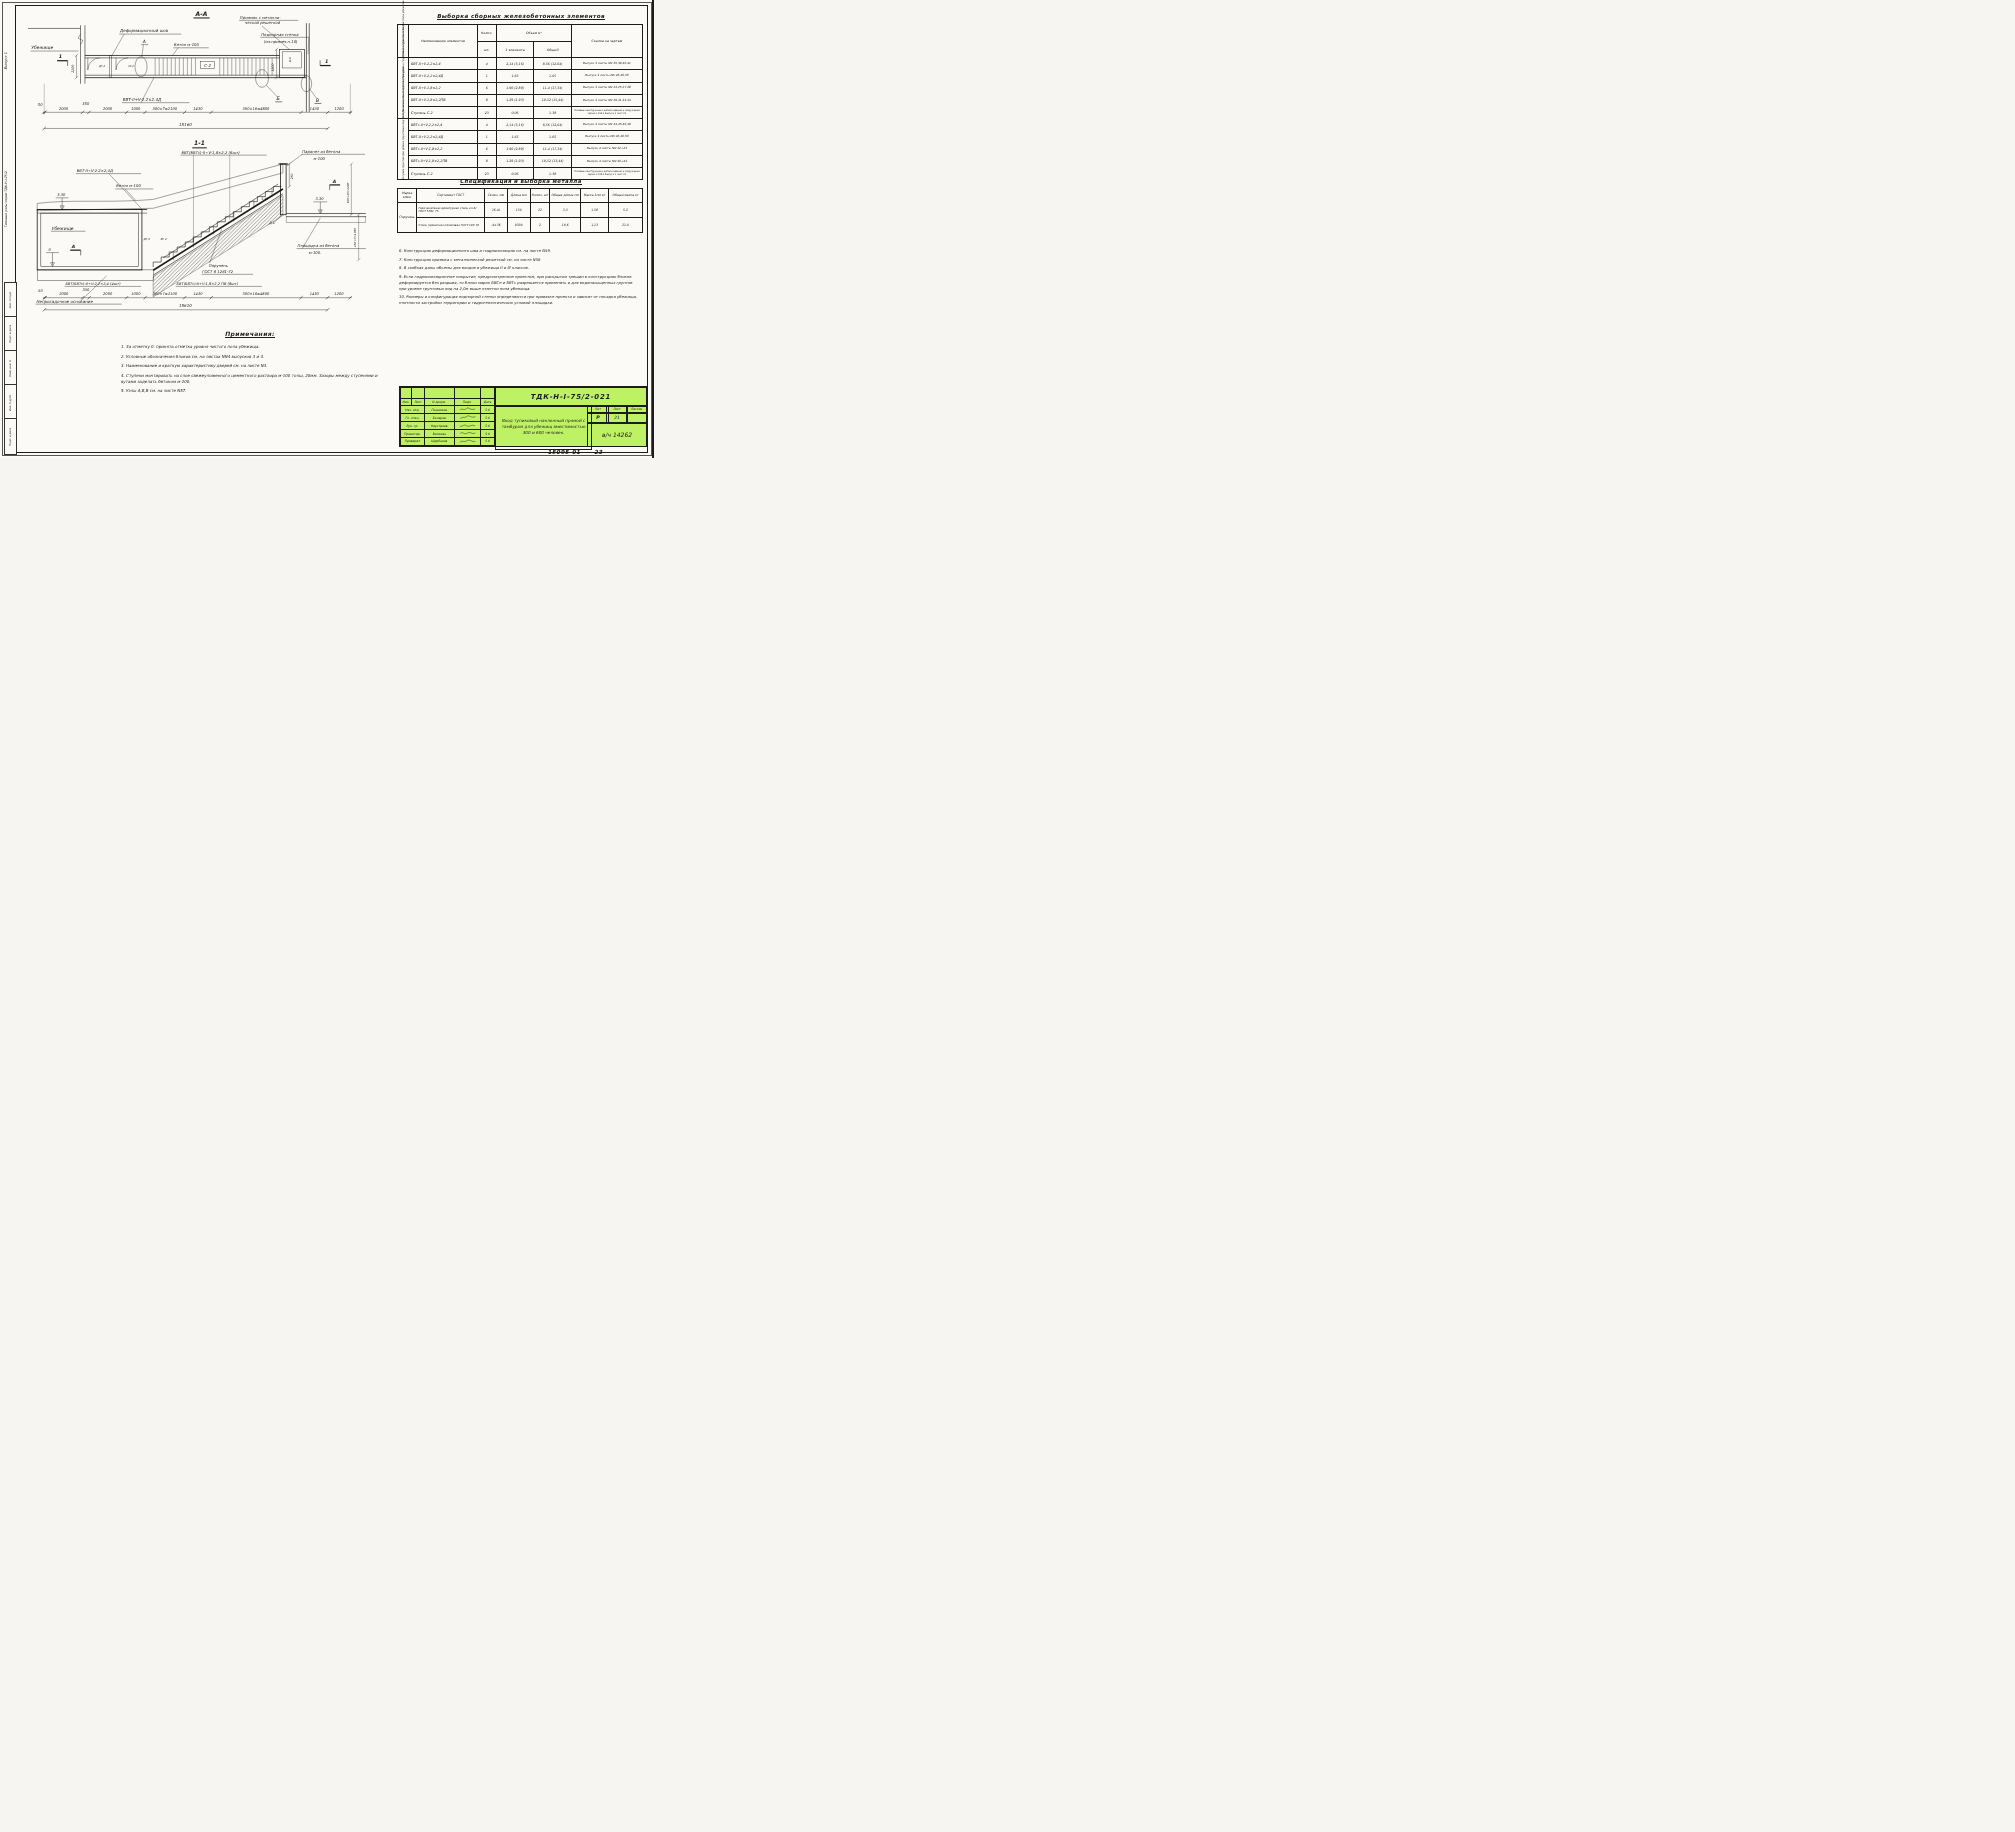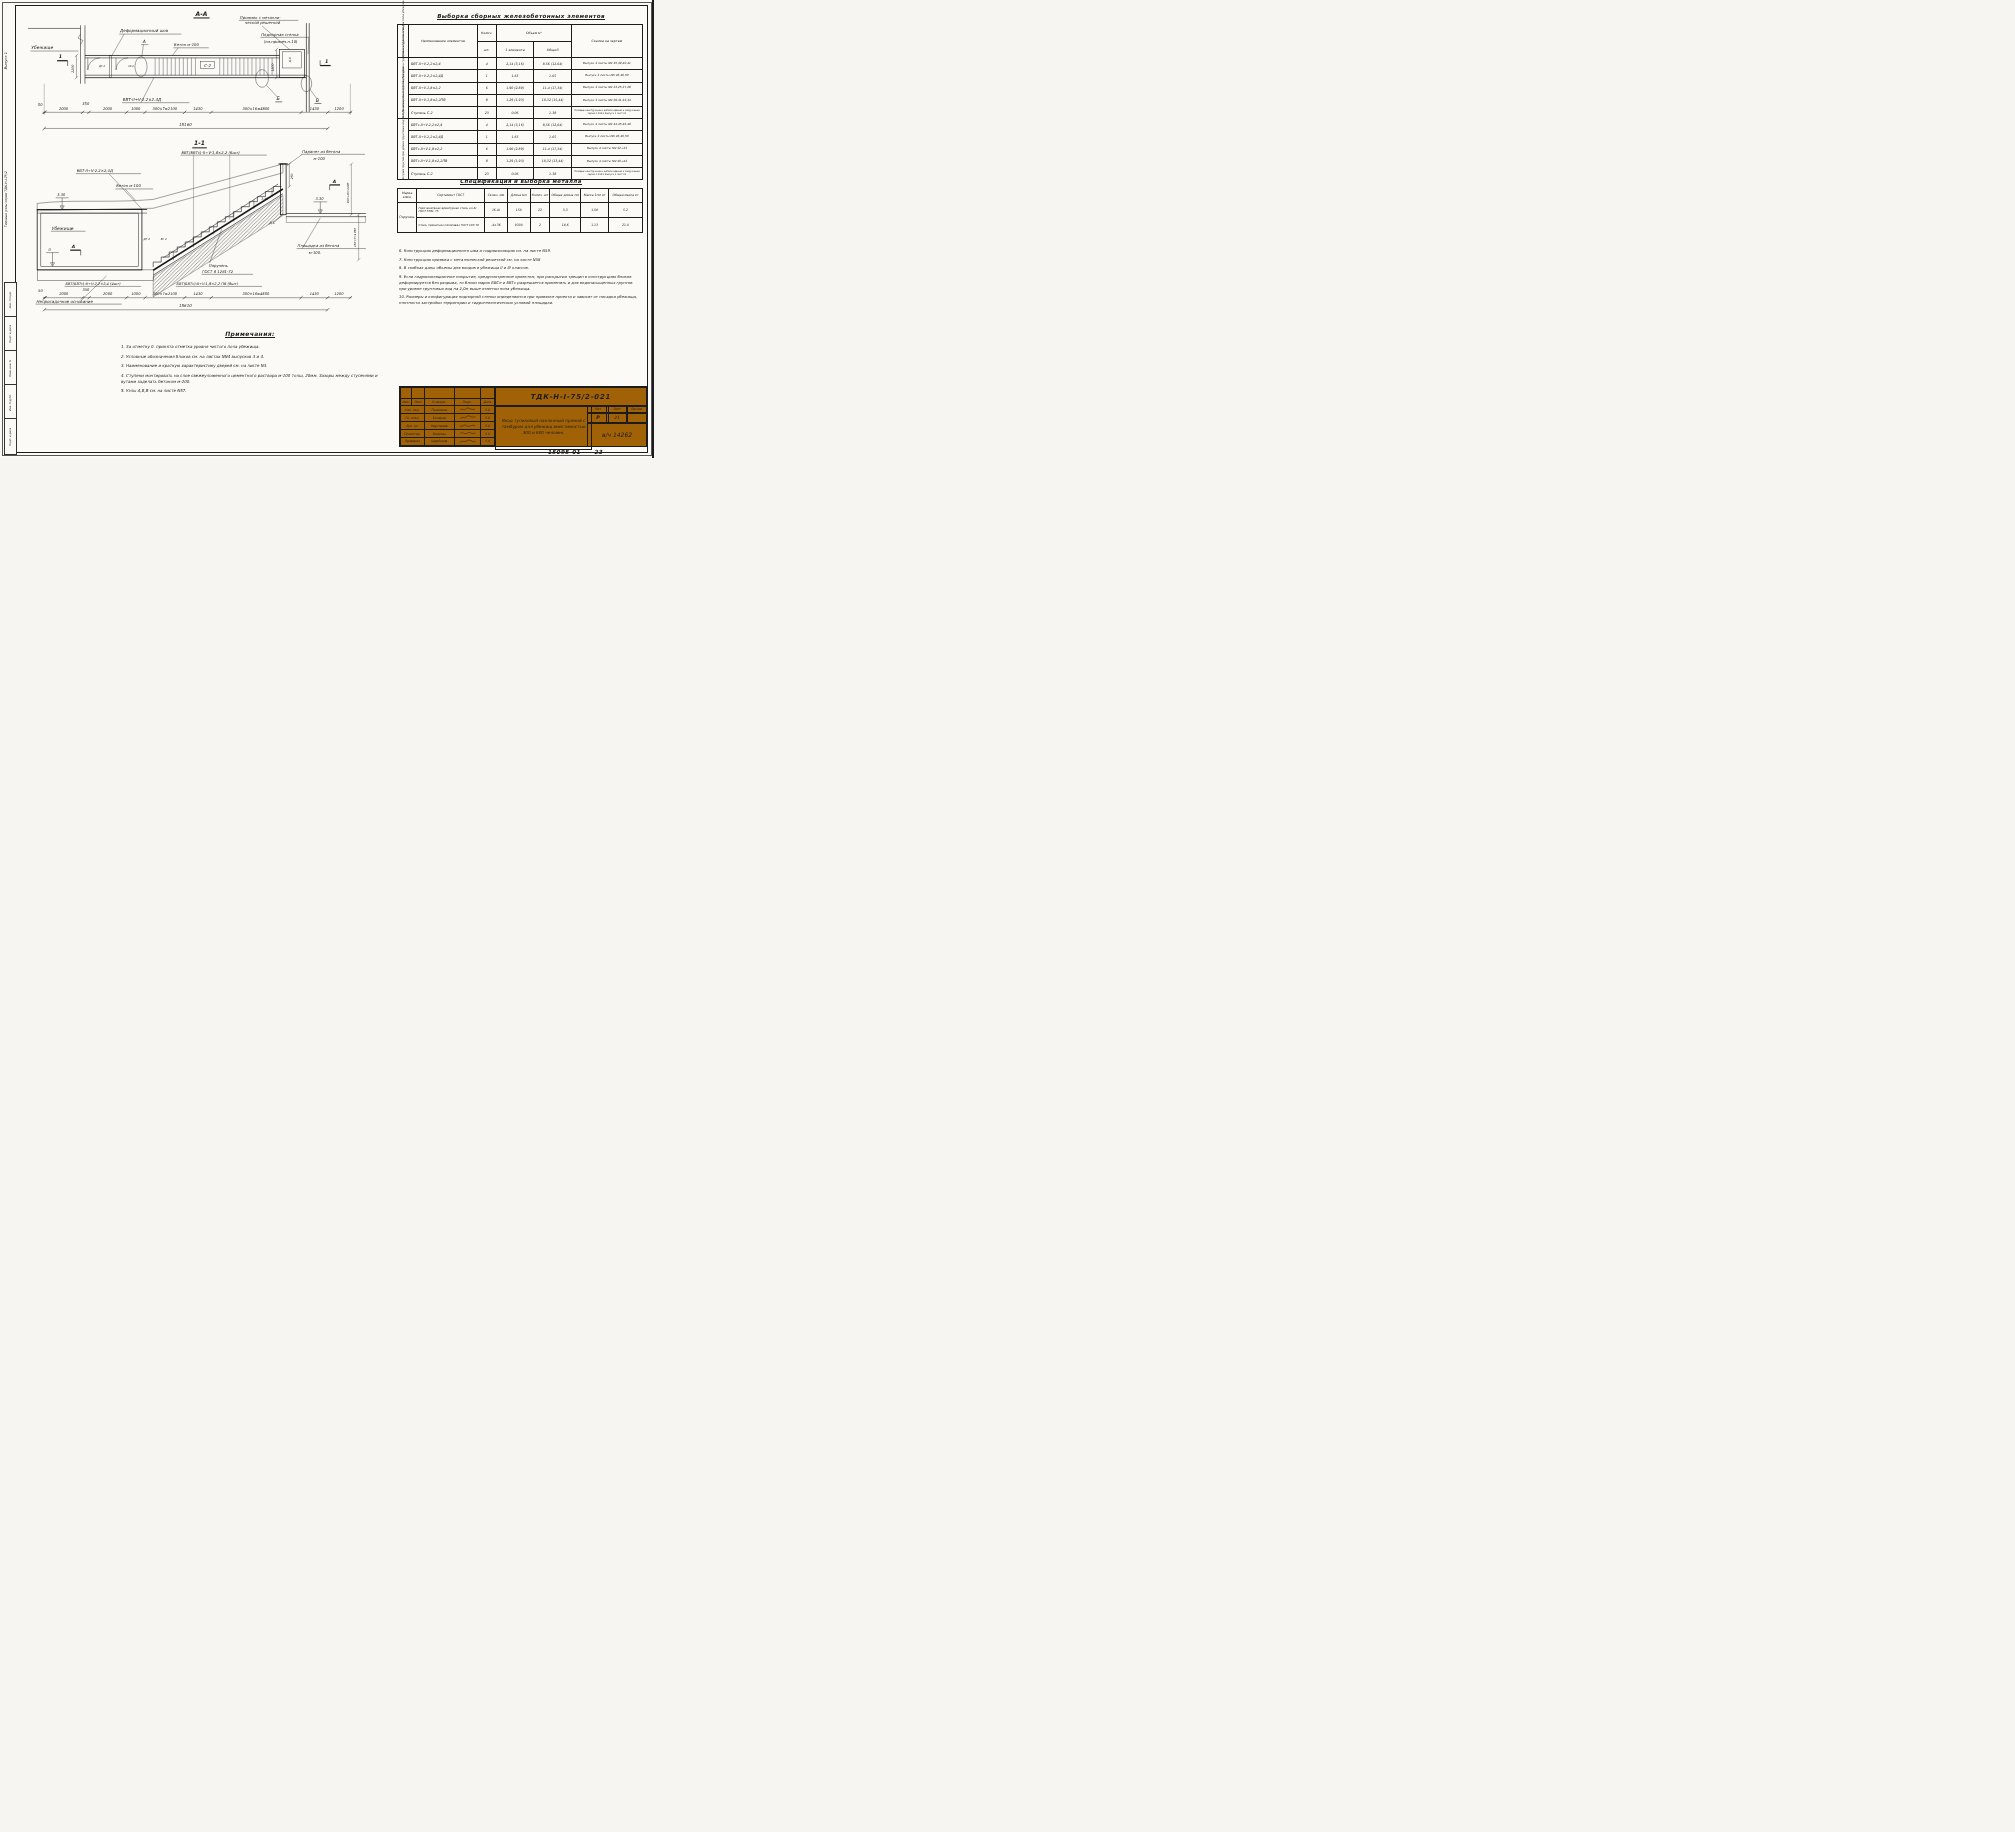--- a/index.html
+++ b/index.html
@@ -21,21 +21,21 @@
   .ct .ref{font-size:2.9px;line-height:1.15;}
   .ct .tiny{font-size:2.3px;line-height:1.1;}
   .ct .lvl{width:10.5px;padding:0;}
   .mt th,.mt td{border:0.6px solid #1c1c1c;font-size:3.1px;padding:0.4px 0.8px;text-align:center;vertical-align:middle;font-weight:normal;}
   .mt .sort{font-size:2.8px;text-align:left;line-height:1.15;padding-left:1.2px;}
   .notes{font-style:italic;font-size:4px;line-height:1.5;}
   .notes li{margin-bottom:3.6px;list-style:none;}
   .notes-r{font-style:italic;font-size:3.8px;line-height:1.55;}
   .notes-r li{margin-bottom:2.8px;list-style:none;}
   
-  .tb{position:absolute;border:0.9px solid #1c1c1c;background:#a16207;}
+  .tb{position:absolute;border:0.9px solid #1c1c1c;background:#bef264;}
   .tb table td{border:0.5px solid #1c1c1c;font-size:3px;padding:0 0.8px;height:6.9px;text-align:center;}
   .tb .docnum{font-size:6.9px;font-weight:bold;font-style:italic;letter-spacing:0.8px;text-align:center;}
   .tb .dtitle{font-size:4.2px;font-style:italic;text-align:center;line-height:1.4;padding:1.6px;}
   .tb .org{font-size:6px;font-style:italic;text-align:center;}
   .cell{position:absolute;border:0.6px solid #1c1c1c;display:flex;align-items:center;justify-content:center;}
   svg text{font-family:"DejaVu Sans",sans-serif;font-style:italic;fill:#1c1c1c;}
   svg line,svg path,svg rect,svg ellipse,svg polyline{stroke:#1c1c1c;fill:none;}
   .sig path{stroke:#111;stroke-width:1.1;}
 </style>
 </head>

